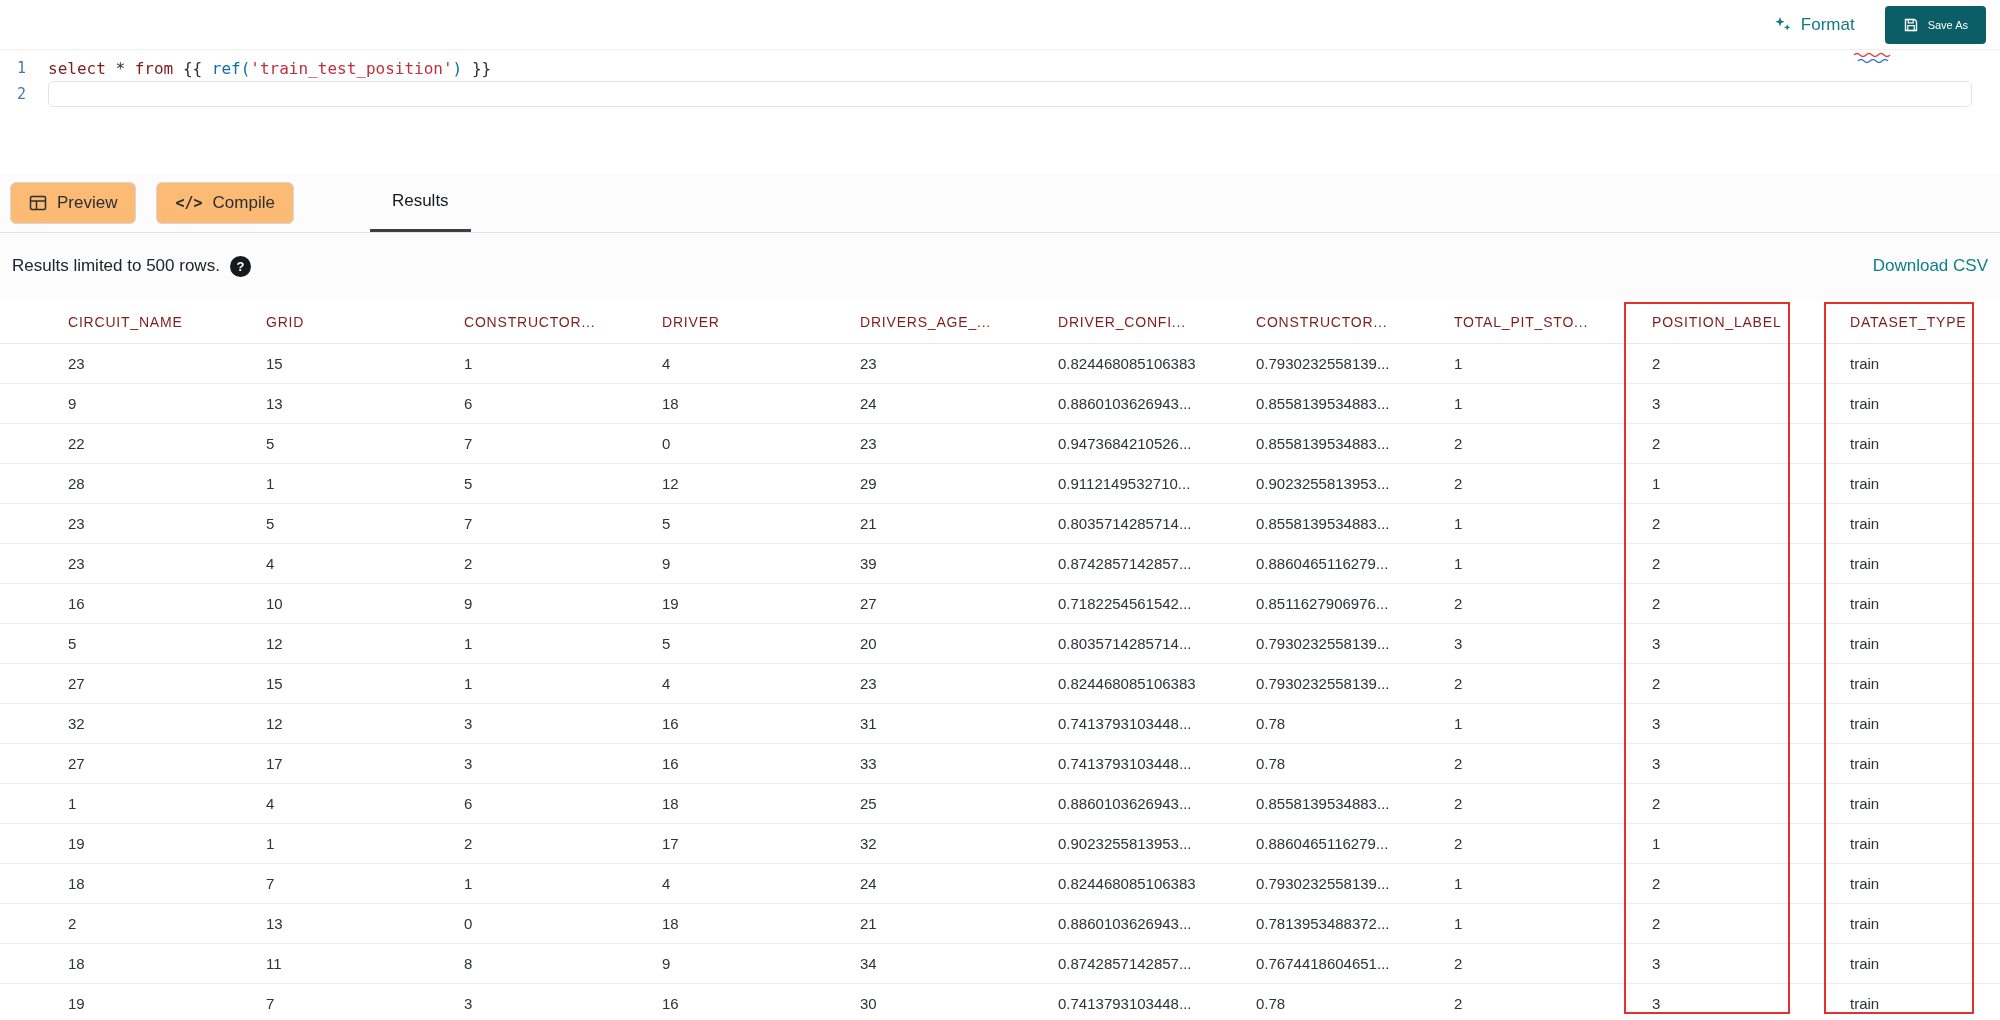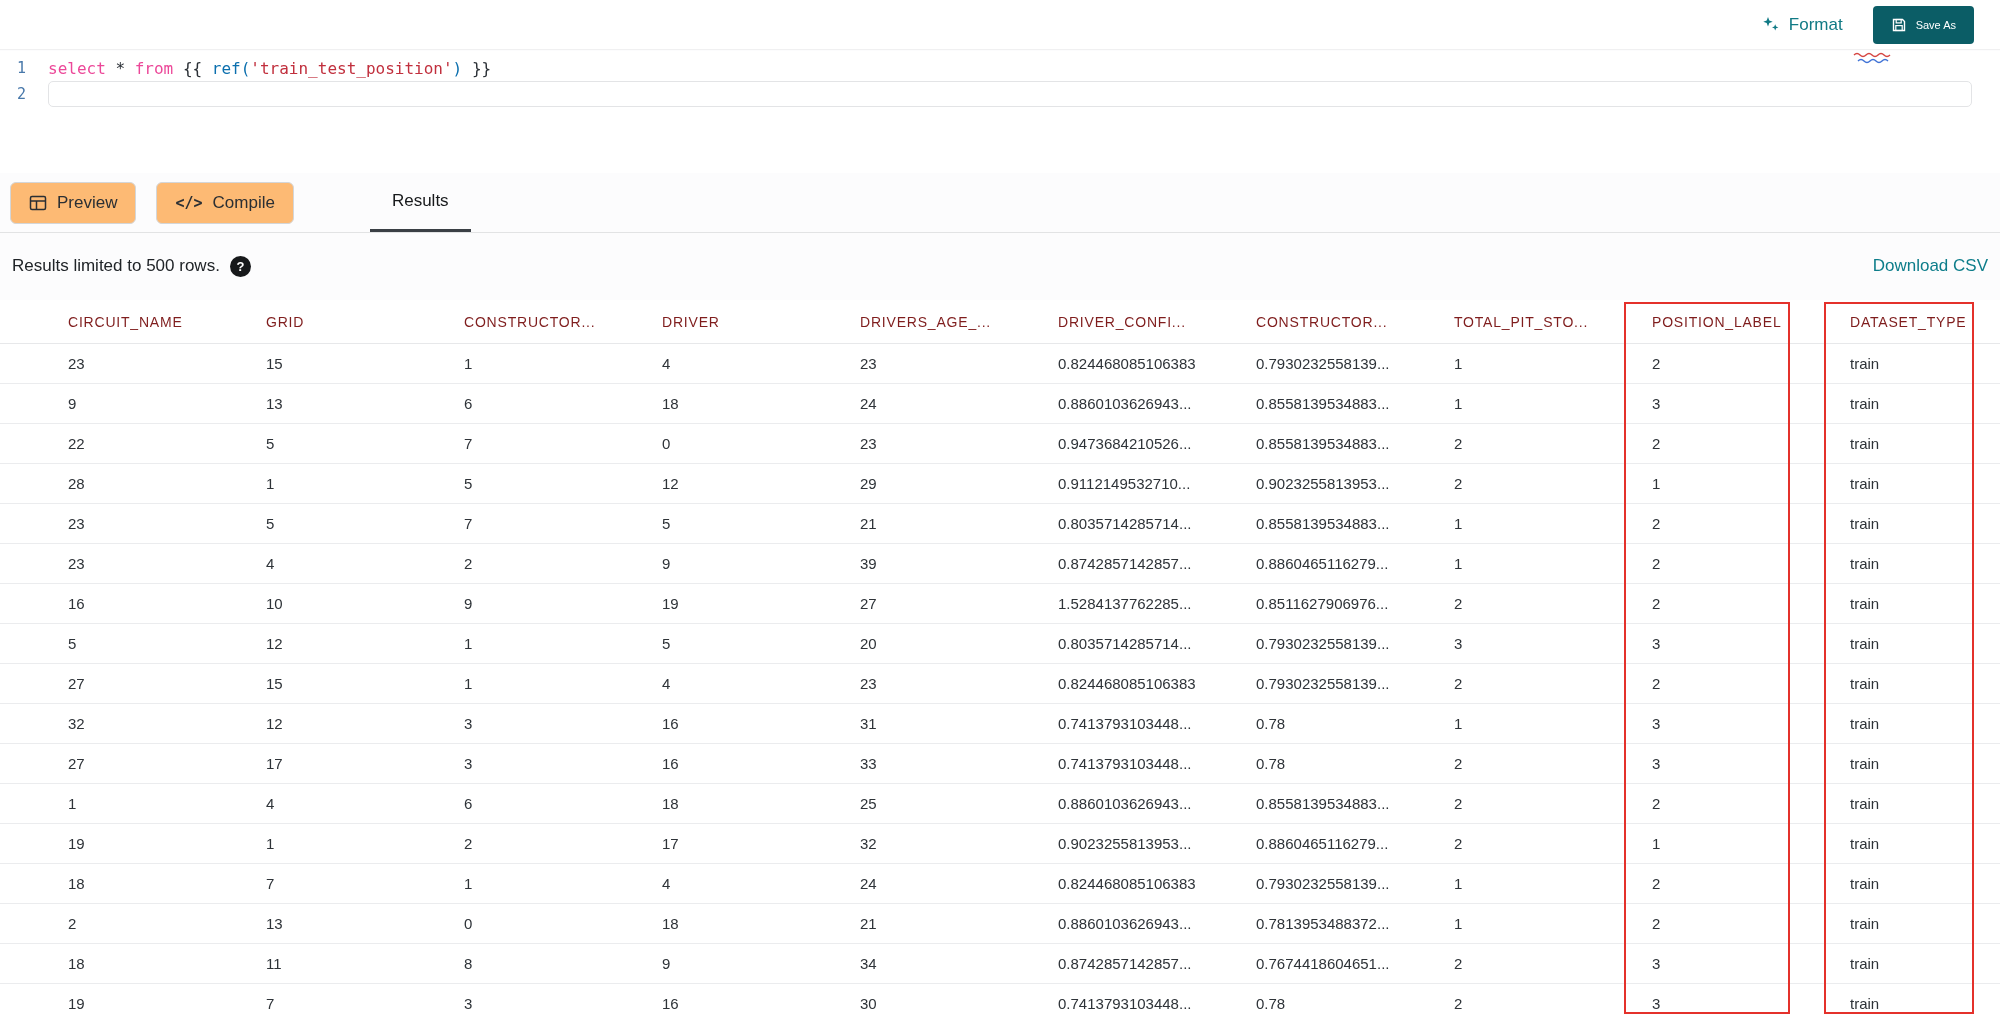--- a/index.html
+++ b/index.html
@@ -3,37 +3,37 @@
 <meta charset="utf-8">
 <style>
   * { margin:0; padding:0; box-sizing:border-box; }
   html,body { width:2000px; height:1020px; overflow:hidden; background:#fcfcfd;
               font-family:"Liberation Sans", sans-serif; color:#2e3338; }
   .app { position:relative; width:2000px; height:1020px; }
 
   
   .toolbar { position:absolute; top:0; left:0; right:0; height:50px; background:#fff;
              border-bottom:1px solid #f0f0f1; display:flex; justify-content:flex-end;
-             align-items:center; gap:30px; padding-right:26px; }
+             align-items:center; gap:30px; padding-right:14px; }
   .format-btn { display:flex; align-items:center; gap:8px; background:none; border:none;
                 color:#117a85; font-size:17px; cursor:pointer; font-family:inherit; }
   .saveas-btn { display:flex; align-items:center; gap:9px; background:#0b5d66; color:#fff;
                 border:none; border-radius:4px; height:38px; padding:0 18px; font-size:11px;
                 cursor:pointer; font-family:inherit; }
   .icon { display:inline-flex; align-items:center; }
 
   
   .editor { position:absolute; top:51px; left:0; right:0; height:122px; background:#fff;
             padding-top:4px; }
   .code-line { display:flex; align-items:center; height:26px;
                font-family:"DejaVu Sans Mono", monospace; font-size:16px; white-space:pre; }
   .gutter { width:48px; text-align:right; padding-right:22px; color:#4878aa; font-size:15px;
             flex:0 0 48px; }
   .code { white-space:pre; }
-  .tok.keyword  { color:#ec4899; }
+  .tok.keyword  { color:#7f1d1d; }
   .tok.operator { color:#2b3036; }
   .tok.jinja    { color:#2b3036; }
   .tok.function { color:#0b6fae; }
   .tok.string   { color:#c12f3d; }
   .active-line { flex:1; height:26px; border:1px solid #e3e4e6; border-radius:5px;
                  margin-right:28px; background:#fff; }
   .lint { position:absolute; top:0; right:96px; }
 
   
   .controls { position:absolute; top:173px; left:0; right:0; height:60px;
@@ -229,21 +229,21 @@
           <div class="td">1</div>
           <div class="td">2</div>
           <div class="td">train</div>
         </div>
         <div class="tr">
           <div class="td">16</div>
           <div class="td">10</div>
           <div class="td">9</div>
           <div class="td">19</div>
           <div class="td">27</div>
-          <div class="td">1.5284137762285...</div>
+          <div class="td">0.7182254561542...</div>
           <div class="td">0.8511627906976...</div>
           <div class="td">2</div>
           <div class="td">2</div>
           <div class="td">train</div>
         </div>
         <div class="tr">
           <div class="td">5</div>
           <div class="td">12</div>
           <div class="td">1</div>
           <div class="td">5</div>

